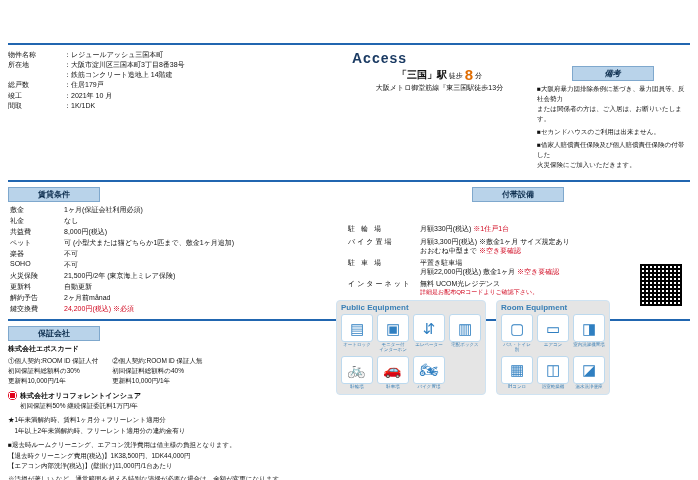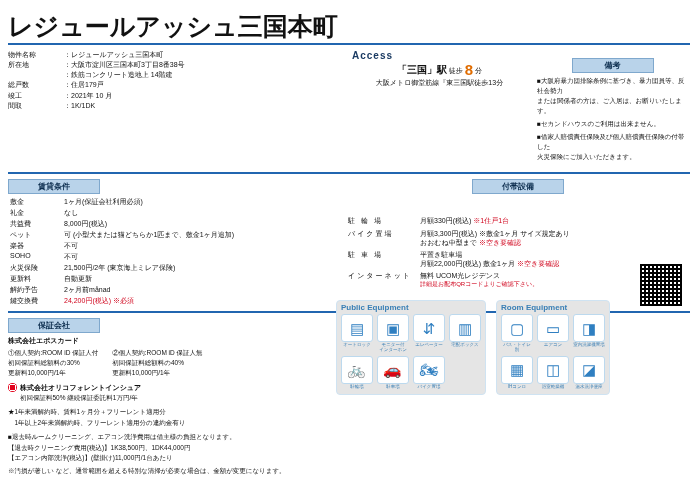--- a/index.html
+++ b/index.html
@@ -34,21 +34,21 @@
   .cols{display:flex;gap:10px;}
   .col-left{width:330px;}
   .col-right{width:340px;}
   
   .kv{line-height:1.45;}
   .kv .row{display:flex;}
   .kv .k{width:56px;flex:none;color:#111;}
   .kv .v{flex:1;}
   
   .access{padding-left:4px;}
-  .access .ttl{font-size:10px;font-weight:bold;letter-spacing:1px;color:#1b3b63;}
+  .access .ttl{font-size:14px;font-weight:bold;letter-spacing:1px;color:#1b3b63;}
   .access .line{text-align:center;}
   .access .ln{color:#2166b0;font-size:8px;}
   .access .stn{font-size:10px;font-weight:bold;}
   .access .big{color:#e06c00;font-size:15px;font-weight:bold;vertical-align:-2px;}
   .access .sub{font-size:7px;}
   
   .remarks{line-height:1.55;font-size:6.5px;}
   .remarks p{margin:0 0 3px 0;}
   
   table{border-collapse:collapse;}
@@ -86,21 +86,20 @@
            display:flex;align-items:center;justify-content:center;}
   .ic .cap{font-size:4.5px;color:#3a7fb5;margin-top:1px;line-height:1.1;}
   .sq{font-size:15px;color:#2f7fc1;line-height:1;}
 </style>
 </head>
 <body>
 
 <div class="page">
 
   <div class="header">
-    <div class="prop-name">レジュールアッシュ三国本町</div>
   </div>
   <hr class="hr-blue">
 
   <div class="cols">
 
     <div class="col-left">
       <div class="kv">
         <div class="row">
           <div class="k">物件名称</div>
           <div class="v">：レジュールアッシュ三国本町</div>
@@ -135,21 +134,21 @@
           <div class="line">
             <span class="stn">「三国」駅</span>
             <span>徒歩</span>
             <span class="big">8</span>
             <span>分</span>
           </div>
           <div class="line sub">大阪メトロ御堂筋線『東三国駅徒歩13分</div>
         </div>
 
         <div style="flex:1;">
-          <div class="bar" style="width:80px;margin:8px auto 3px auto;">備考</div>
+          <div class="bar" style="width:80px;margin:16px auto 3px auto;font-style:italic;">備考</div>
           <div class="remarks">
             <p style="white-space:pre-line;">■大阪府暴力団排除条例に基づき、暴力団員等、反社会勢力
 または関係者の方は、ご入居は、お断りいたします。</p>
             <p style="white-space:pre-line;">■セカンドハウスのご利用は出来ません。</p>
             <p style="white-space:pre-line;">■借家人賠償責任保険及び個人賠償責任保険の付帯した
 火災保険にご加入いただきます。</p>
           </div>
         </div>
       </div>
     </div>

